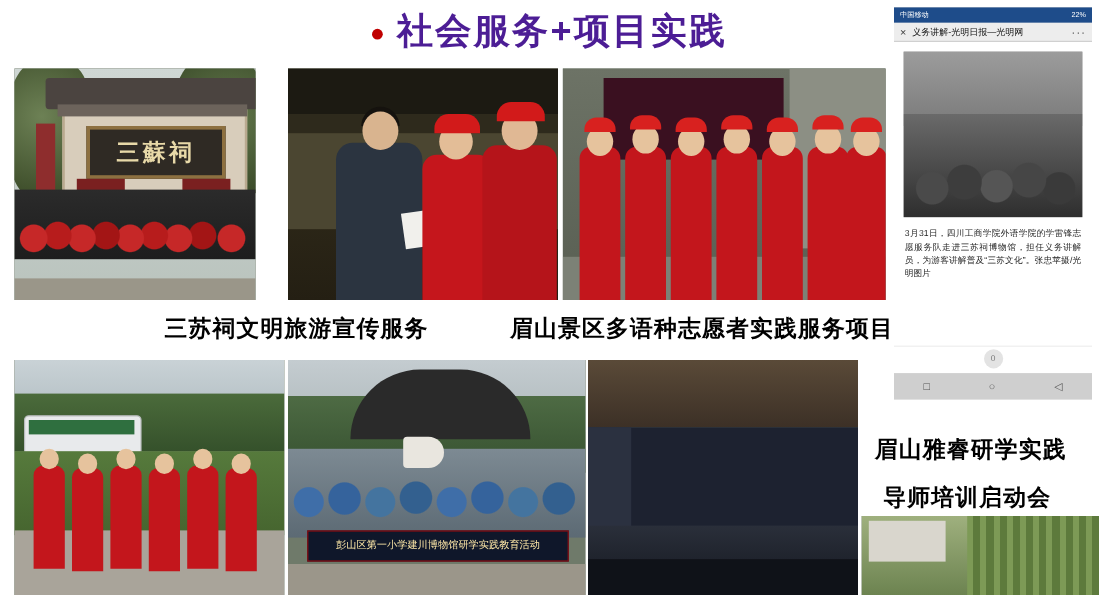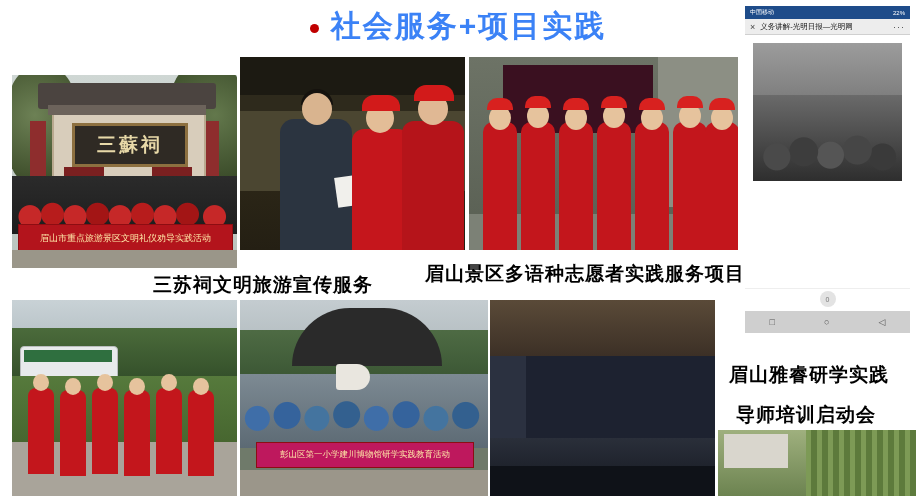--- a/index.html
+++ b/index.html
@@ -13,36 +13,36 @@
   
   .title-bar{
     position:absolute;left:0;top:4px;width:916px;height:44px;
     display:flex;align-items:center;justify-content:center;
   }
   .title-bullet{
     width:9px;height:9px;border-radius:50%;
     background:#c00000;margin-right:12px;margin-top:4px;flex:none;
   }
   .title-text{
-    font-size:30px;font-weight:bold;color:#3b82f6;
+    font-size:30px;font-weight:bold;color:#4c1d95;
     letter-spacing:2px;white-space:nowrap;
   }
   
   .photo{
     position:absolute;overflow:hidden;
     background:#6f7a6a;
   }
   .cap{
     position:absolute;
     font-size:19px;font-weight:bold;color:#000;
     white-space:nowrap;letter-spacing:1px;
   }
 
   
-  .p1{left:12px;top:57px;width:225px;height:193px;margin-top:18px;}
+  .p1{left:12px;top:57px;width:201px;height:193px;}
   .p1 .sky{position:absolute;inset:0;background:linear-gradient(#cfd7d4,#b9c3bd);}
   .p1 .tree-l{position:absolute;left:-6px;top:-8px;width:72px;height:120px;background:radial-gradient(circle at 40% 40%,#6d8155,#31401f);border-radius:40%;}
   .p1 .tree-r{position:absolute;right:-10px;top:-12px;width:80px;height:130px;background:radial-gradient(circle at 60% 40%,#63784c,#2b3a1c);border-radius:40%;}
   .p1 .gate{position:absolute;left:40px;top:18px;width:150px;height:128px;background:#d8cdbb;border:2px solid #b9a98f;}
   .p1 .roof{position:absolute;left:26px;top:8px;width:178px;height:26px;background:#4b4440;border-radius:3px;}
   .p1 .roof2{position:absolute;left:36px;top:30px;width:158px;height:10px;background:#6c635b;}
   .p1 .plaque{position:absolute;left:60px;top:48px;width:110px;height:38px;background:#2f2a24;border:3px solid #8d7040;display:flex;align-items:center;justify-content:center;color:#e8d9a8;font-size:19px;font-weight:bold;letter-spacing:3px;}
   .p1 .doorL{position:absolute;left:52px;top:92px;width:40px;height:56px;background:#7a2020;}
   .p1 .doorR{position:absolute;left:140px;top:92px;width:40px;height:56px;background:#7a2020;}
   .p1 .col-left{position:absolute;left:18px;top:46px;width:16px;height:105px;background:#8e2d2d;}
@@ -136,21 +136,21 @@
        radial-gradient(circle at 7% 60%,#3f6ea8 0 12px,transparent 13px),
        radial-gradient(circle at 19% 56%,#35639c 0 13px,transparent 14px),
        radial-gradient(circle at 31% 60%,#44749f 0 12px,transparent 13px),
        radial-gradient(circle at 43% 55%,#33608f 0 13px,transparent 14px),
        radial-gradient(circle at 55% 60%,#3f6ea8 0 12px,transparent 13px),
        radial-gradient(circle at 67% 55%,#35639c 0 13px,transparent 14px),
        radial-gradient(circle at 79% 60%,#44749f 0 12px,transparent 13px),
        radial-gradient(circle at 91% 56%,#33608f 0 13px,transparent 14px),
        linear-gradient(#7d8a93,#5c6a74);
   }
-  .p6 .banner{position:absolute;left:16px;bottom:28px;width:216px;height:24px;background:#be185d;border:1px solid #8d0d12;display:flex;align-items:center;justify-content:center;}
+  .p6 .banner{position:absolute;left:16px;bottom:28px;width:216px;height:24px;background:#0f172a;border:1px solid #8d0d12;display:flex;align-items:center;justify-content:center;}
   .p6 .banner span{color:#ffe9a8;font-size:8.5px;white-space:nowrap;}
   .p6 .ground{position:absolute;left:0;bottom:0;width:100%;height:26px;background:#9b968a;}
   .p6 .horn{position:absolute;left:96px;top:64px;width:34px;height:26px;background:#e9e6df;border-radius:4px 16px 16px 4px;}
 
   
   .p7{left:490px;top:300px;width:225px;height:196px;}
   .p7 .ceil{position:absolute;left:0;top:0;width:100%;height:56px;background:linear-gradient(#5a4a38,#3c3026);}
   .p7 .wall{position:absolute;left:0;top:56px;width:100%;height:84px;background:#1d2230;}
   .p7 .screen{position:absolute;left:48px;top:62px;width:134px;height:72px;background:linear-gradient(135deg,#b4242a,#7f1216);display:flex;flex-direction:column;align-items:center;justify-content:center;}
   .p7 .screen .l1{color:#ffe9b0;font-size:10px;font-weight:bold;letter-spacing:1px;}
@@ -180,23 +180,20 @@
   <div class="tree-r"></div>
   <div class="col-left"></div>
   <div class="col-right"></div>
   <div class="gate"></div>
   <div class="roof"></div>
   <div class="roof2"></div>
   <div class="plaque">三蘇祠</div>
   <div class="doorL"></div>
   <div class="doorR"></div>
   <div class="crowd"></div>
-  <div class="banner">
-    <span>眉山市重点旅游景区文明礼仪劝导实践活动</span>
-  </div>
   <div class="ground"></div>
 </div>
 
 <div class="photo p2">
   <div class="bg"></div>
   <div class="eave"></div>
   <div class="eave2"></div>
   <div class="wall"></div>
   <div class="manblue"></div>
   <div class="hair"></div>
@@ -246,32 +243,33 @@
   <div class="appbar">
     <span class="x">×</span>
     <span class="ttl">义务讲解-光明日报—光明网</span>
     <span class="dots">···</span>
   </div>
   <div class="article">
     <div class="hero">
       <div class="wall"></div>
       <div class="kids"></div>
     </div>
+    <div class="ptxt">3月31日，四川工商学院外语学院的学雷锋志愿服务队走进三苏祠博物馆，担任义务讲解员，为游客讲解普及“三苏文化”。张忠苹摄/光明图片</div>
   </div>
   <div class="likebar">
     <div class="likebtn">0</div>
   </div>
   <div class="navbar">
     <span>□</span>
     <span>○</span>
     <span>◁</span>
   </div>
 </div>
 
-<div class="cap" style="left:137px;top:272px;margin-left:16px;">三苏祠文明旅游宣传服务</div>
+<div class="cap" style="left:137px;top:261px;">三苏祠文明旅游宣传服务</div>
 <div class="cap" style="left:425px;top:261px;">眉山景区多语种志愿者实践服务项目</div>
 
 <div class="photo p5">
   <div class="sky"></div>
   <div class="treeline"></div>
   <div class="bus"></div>
   <div class="busg"></div>
   <div class="field"></div>
   <div class="path"></div>
   <div class="pp" style="left:16px;bottom:22px;"></div>

